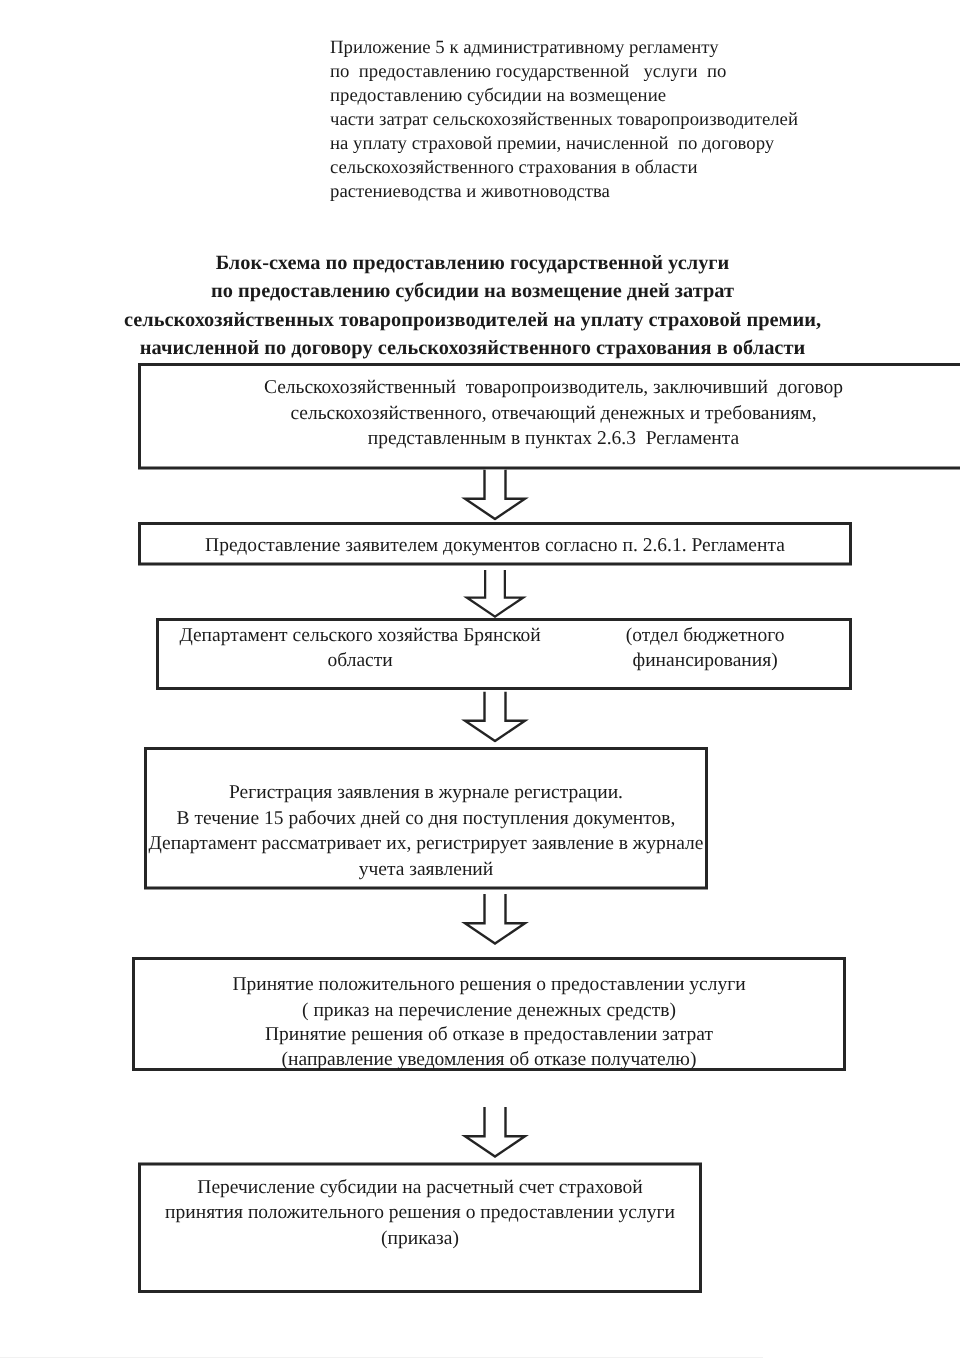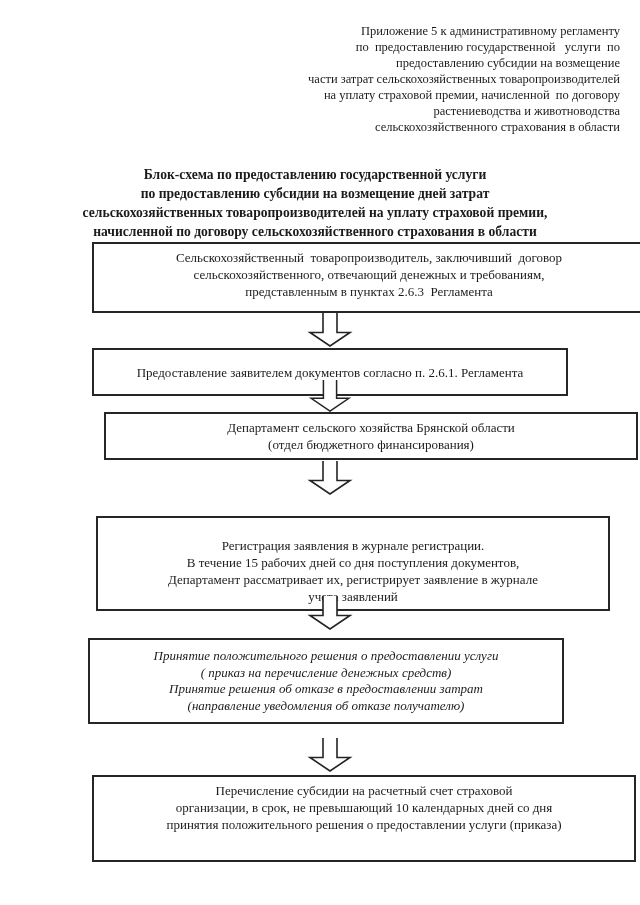--- a/index.html
+++ b/index.html
@@ -15,21 +15,20 @@
     margin: 0 auto;
   }
   .line { white-space: pre-wrap; }
 
   
   .appendix {
     position: absolute;
     top: 23px;
     left: 220px;
     width: 400px;
-    text-align: right;
     font-size: 12.5px;
     line-height: 16px;
   }
 
   
   .doc-title {
     position: absolute;
     top: 165px;
     left: 35px;
     width: 560px;
@@ -42,49 +41,49 @@
   
   .fbox {
     position: absolute;
     border: 2px solid #262626;
     background: #ffffff;
     text-align: center;
     font-size: 13px;
     line-height: 17px;
   }
   .b1 { left: 92px;  top: 242px; width: 554px; height: 71px; padding-top: 5px; }
-  .b2 { left: 92px;  top: 348px; width: 476px; height: 48px;
+  .b2 { left: 92px;  top: 348px; width: 476px; height: 29px;
         display: flex; align-items: center; justify-content: center; }
-  .b3 { left: 104px; top: 412px; width: 534px; height: 48px;
-        display: flex; flex-direction: column; justify-content: center; }
-  .b4 { left: 96px;  top: 516px; width: 514px; height: 95px; padding-top: 19px; }
-  .b5 { left: 88px;  top: 638px; width: 476px; height: 86px; padding-top: 8px; line-height: 16.5px; font-style: italic; }
-  .b6 { left: 92px;  top: 775px; width: 544px; height: 87px; padding-top: 5px; }
+  .b3 { left: 104px; top: 412px; width: 464px; height: 48px;
+        display: flex; flex-direction: row; justify-content: center; }
+  .b4 { left: 96px;  top: 498px; width: 376px; height: 95px; padding-top: 19px; }
+  .b5 { left: 88px;  top: 638px; width: 476px; height: 76px; padding-top: 8px; line-height: 16.5px; }
+  .b6 { left: 92px;  top: 775px; width: 376px; height: 87px; padding-top: 5px; }
 
   
   .arrow { position: absolute; left: 307px; width: 46px; height: 34px; }
   .a1 { top: 313px; }
   .a2 { top: 380px; height: 32px; }
   .a3 { top: 461px; }
   .a4 { top: 596px; }
   .a5 { top: 738px; }
 </style>
 </head>
 <body>
 
 <div class="page">
 
   <div class="appendix">
     <div class="line">Приложение 5 к административному регламенту</div>
     <div class="line">по  предоставлению государственной   услуги  по</div>
     <div class="line">предоставлению субсидии на возмещение</div>
     <div class="line">части затрат сельскохозяйственных товаропроизводителей</div>
     <div class="line">на уплату страховой премии, начисленной  по договору</div>
+    <div class="line">сельскохозяйственного страхования в области</div>
     <div class="line">растениеводства и животноводства</div>
-    <div class="line">сельскохозяйственного страхования в области</div>
   </div>
 
   <div class="doc-title">
     <div class="line">Блок-схема по предоставлению государственной услуги</div>
     <div class="line">по предоставлению субсидии на возмещение дней затрат</div>
     <div class="line">сельскохозяйственных товаропроизводителей на уплату страховой премии,</div>
     <div class="line">начисленной по договору сельскохозяйственного страхования в области</div>
     <div class="line">растениеводства и животноводства»</div>
   </div>
 
@@ -132,17 +131,16 @@
     <div class="line">Принятие решения об отказе в предоставлении затрат</div>
     <div class="line">(направление уведомления об отказе получателю)</div>
   </div>
 
   <svg class="arrow a5" viewBox="0 0 46 34">
     <path d="M16,0 L16,19.5 L3,19.5 L23,33 L43,19.5 L30,19.5 L30,0" fill="#ffffff" stroke="#242424" stroke-width="1.6"></path>
   </svg>
 
   <div class="fbox b6">
     <div class="line">Перечисление субсидии на расчетный счет страховой</div>
-    <div class="line">организации, в срок, не превышающий 10 календарных дней со дня</div>
     <div class="line">принятия положительного решения о предоставлении услуги (приказа)</div>
   </div>
 
 </div>
 
 </body></html>

